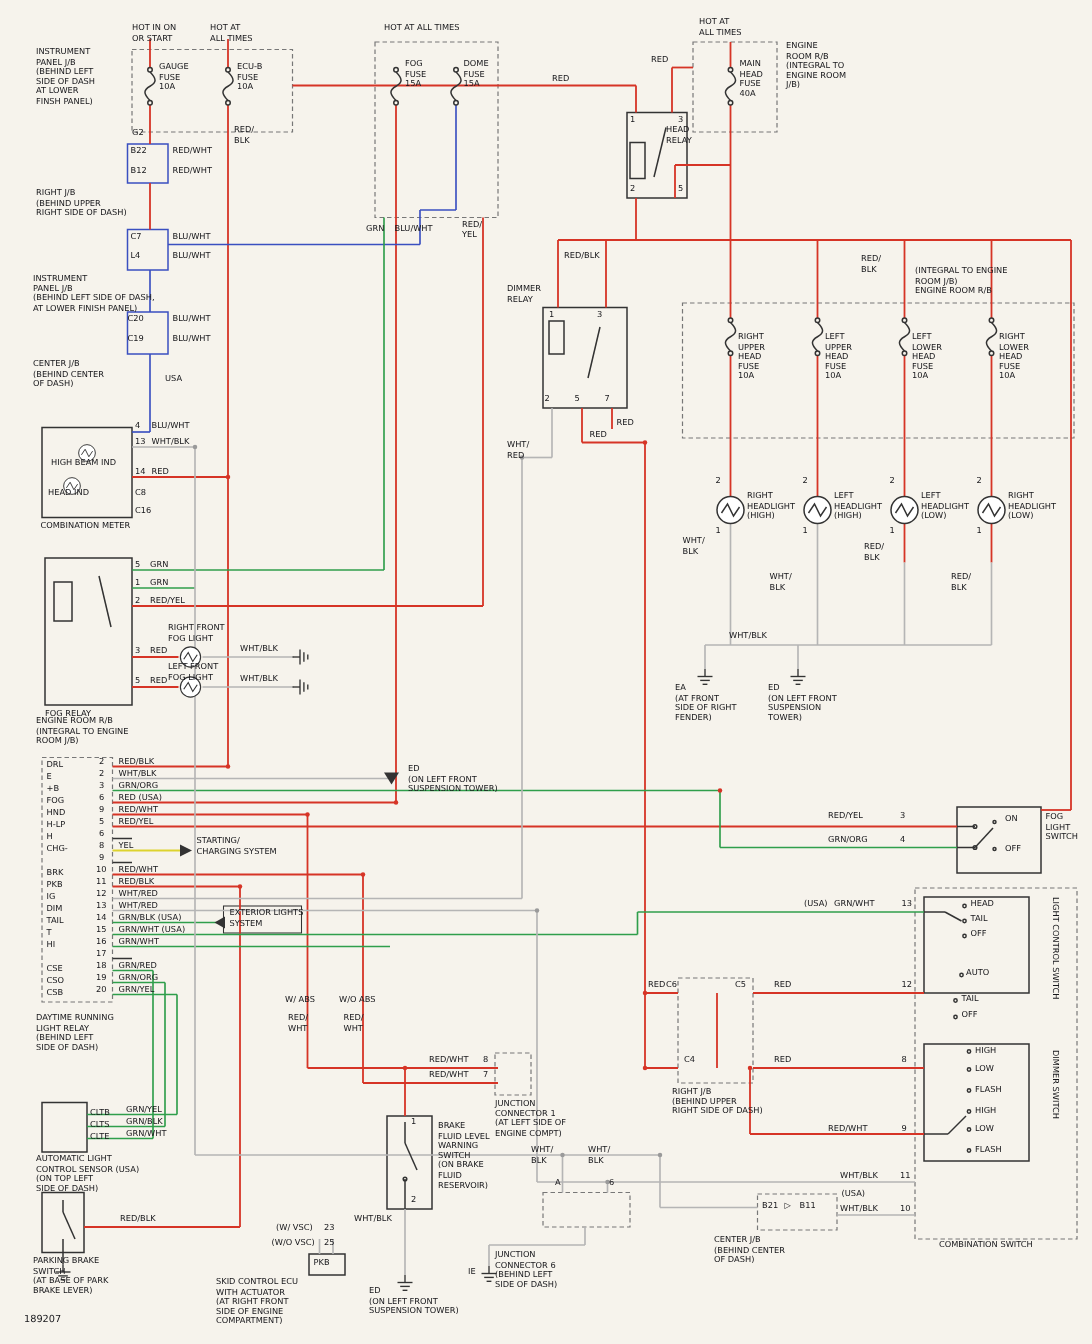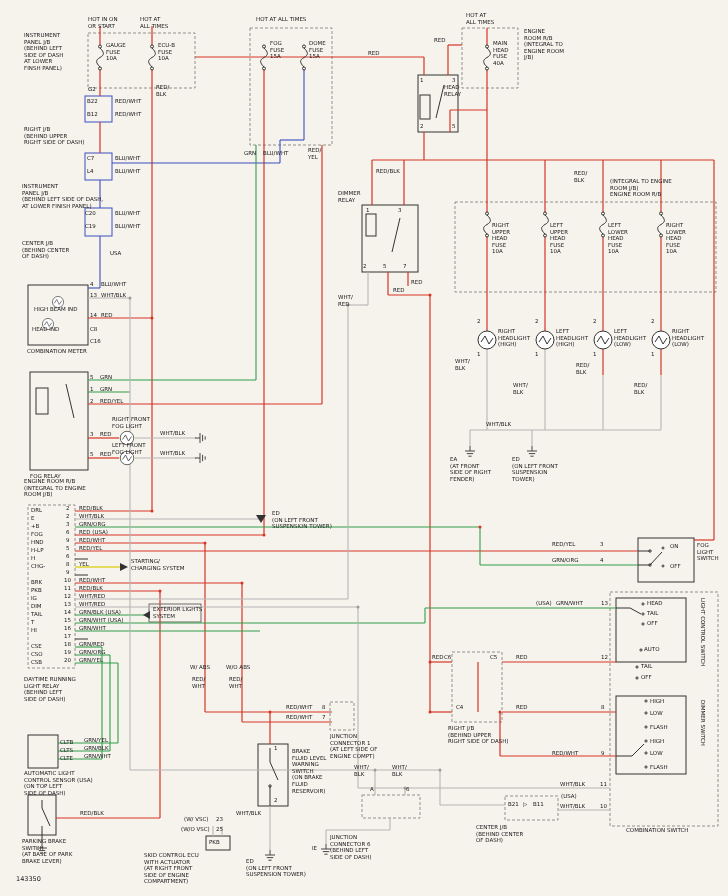--- a/index.html
+++ b/index.html
@@ -676,15 +676,15 @@
 
 <span class="t" style="left:508px;top:801px">B21</span>
 <span class="t" style="left:523px;top:801px">▷</span>
 <span class="t" style="left:533px;top:801px">B11</span>
 <span class="t" style="left:561px;top:793px">(USA)</span>
 <span class="t" style="left:476px;top:824px">CENTER J/B
 (BEHIND CENTER
 OF DASH)</span>
 <span class="t" style="left:626px;top:827px">COMBINATION SWITCH</span>
 
-<span class="t b" style="left:16px;top:876px">143350</span>
+<span class="t b" style="left:16px;top:876px">189207</span>
 
 </div>
 
 </body></html>

